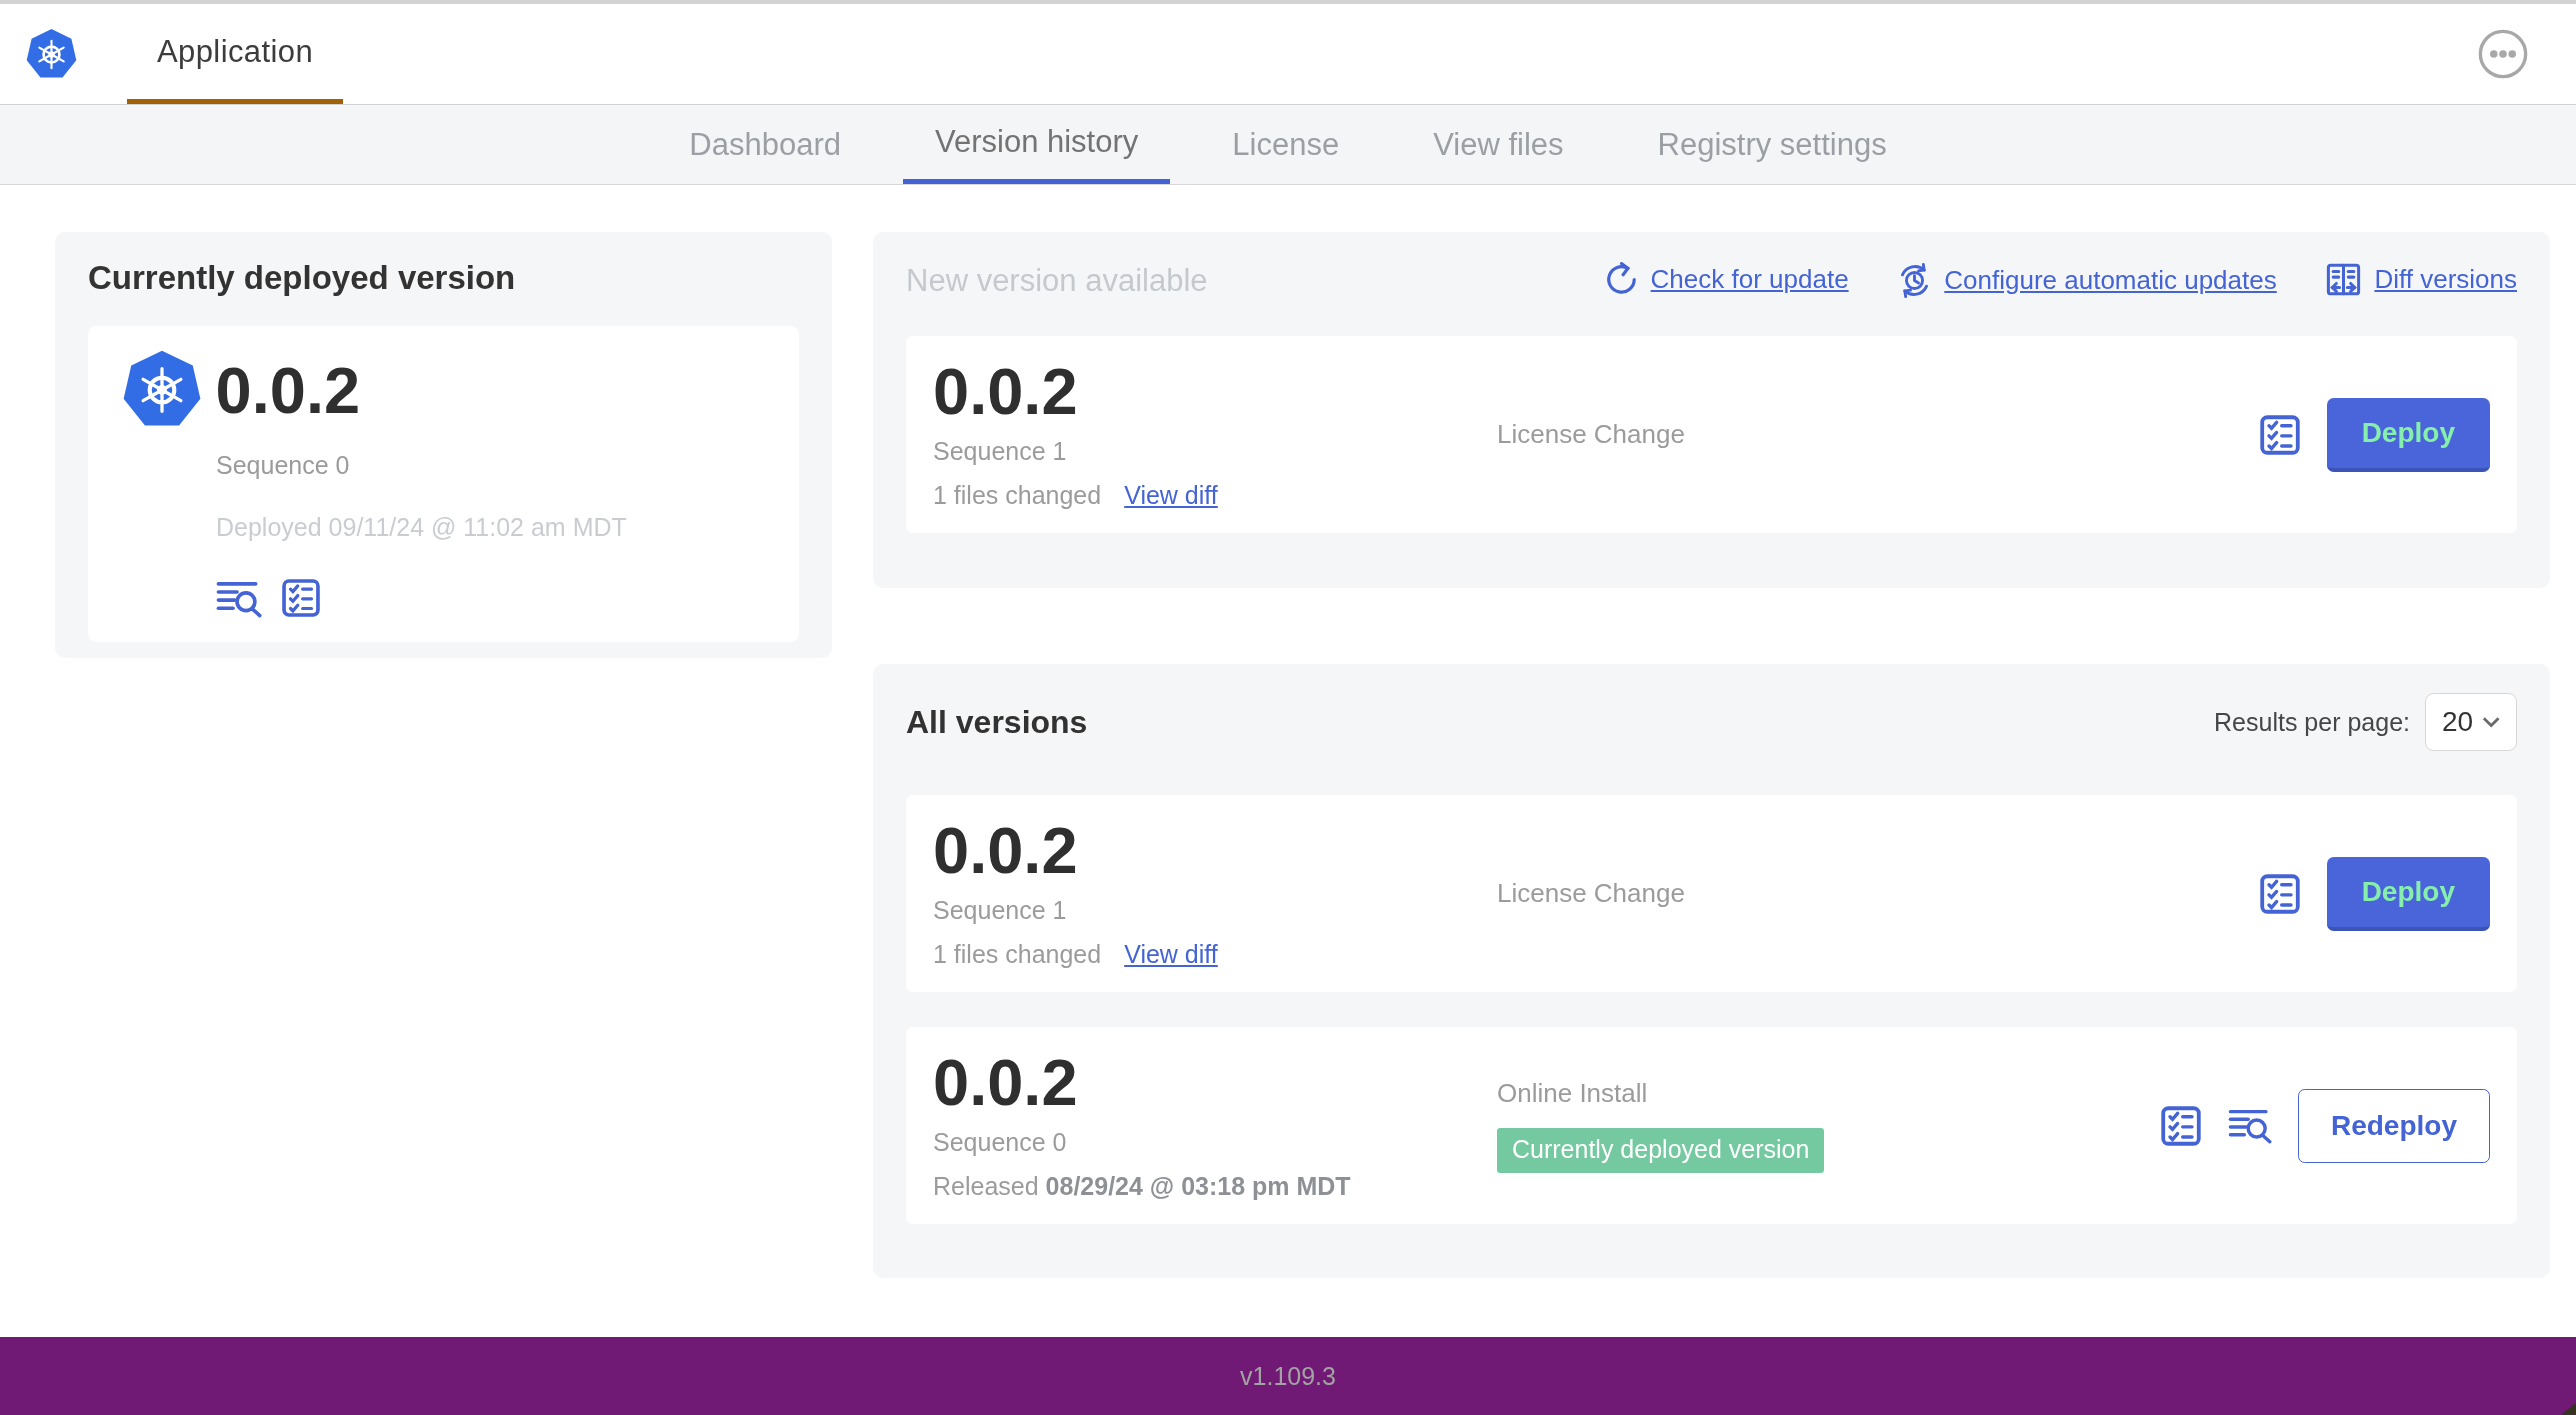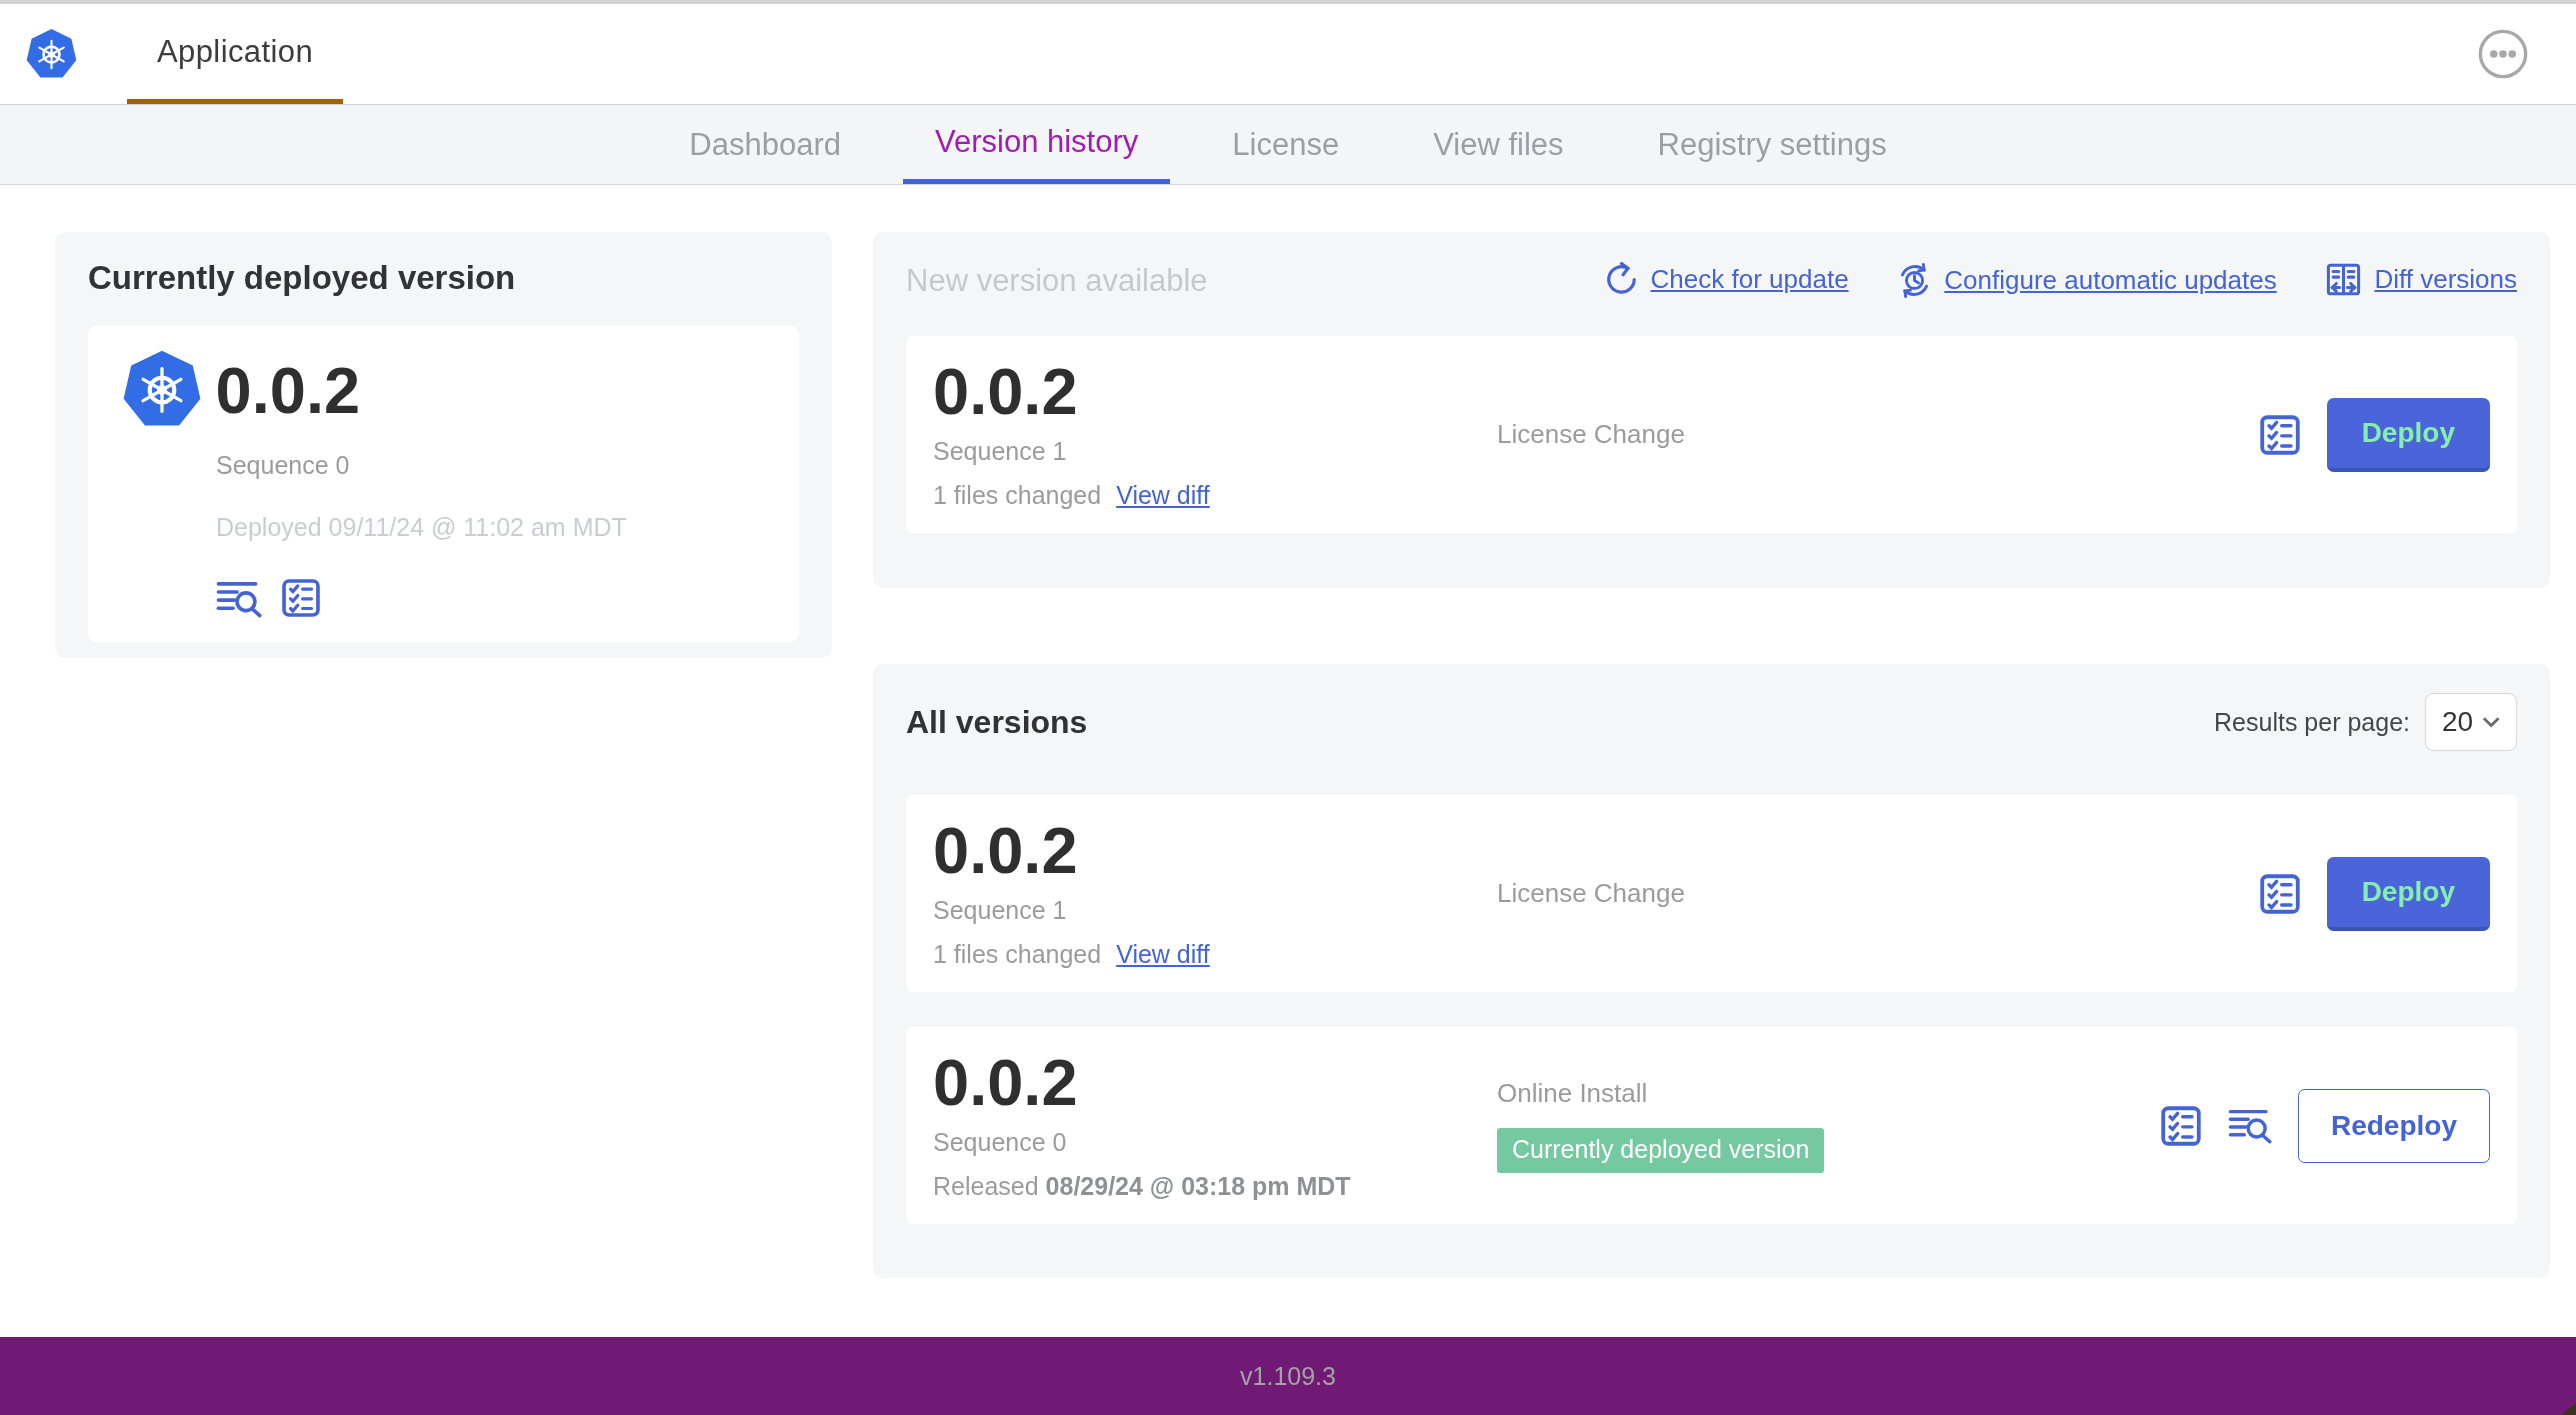--- a/index.html
+++ b/index.html
@@ -47,21 +47,21 @@
   }
   .tab {
     display: flex;
     align-items: center;
     padding: 0 32px;
     margin: 0 15px;
     font-size: 31px;
     color: #9b9fa4;
     cursor: pointer;
   }
-  .tab.active { color: #a21caf; border-bottom: 5px solid #4463d4; }
+  .tab.active { color: #737373; border-bottom: 5px solid #4463d4; }
 
   
   main { display: flex; align-items: flex-start; padding: 47px 26px 0 55px; gap: 41px; }
   .panel { background: #f5f6f8; border-radius: 10px; }
 
   .left-panel { width: 777px; height: 426px; padding: 27px 33px; flex-shrink: 0; }
   .left-panel h2 { font-size: 33px; font-weight: 700; color: #333; }
   .inner-card { background: #fff; border-radius: 8.4px; margin-top: 28.5px; padding: 23.4px 33px 32px; height: 316px; }
   .inner-card .row1 { display: flex; align-items: center; gap: 12.6px; }
   .k8s-logo { width: 82px; height: 82px; flex-shrink: 0; }
@@ -85,21 +85,21 @@
     background: #fff;
     border-radius: 6.7px;
     height: 197px;
     display: flex;
     align-items: center;
     padding: 0 27px;
   }
   .vc-left { width: 564px; flex-shrink: 0; }
   .vc-version { font-size: 65px; font-weight: 700; color: #2f2f2f; line-height: 1; }
   .vc-seq { font-size: 25px; color: #9b9b9b; margin-top: 13.4px; }
-  .vc-files { font-size: 25px; color: #9b9b9b; margin-top: 15px; display: flex; align-items: flex-end; gap: 15px; }
+  .vc-files { font-size: 25px; color: #9b9b9b; margin-top: 15px; display: flex; align-items: flex-end; gap: 23px; }
   .view-diff { color: #4463d4; text-decoration: underline; cursor: pointer; font-size: 25px; }
   .vc-released { font-size: 25px; color: #9b9b9b; margin-top: 15px; }
   .vc-released b { color: #8d9195; font-weight: 700; text-align: center; }
   .vc-mid { flex: 1; }
   .vc-source { font-size: 26px; font-weight: 400; color: #9b9b9b; }
   .badge {
     display: inline-block;
     margin-top: 18.4px;
     background: #74c9a1;
     color: #fff;

